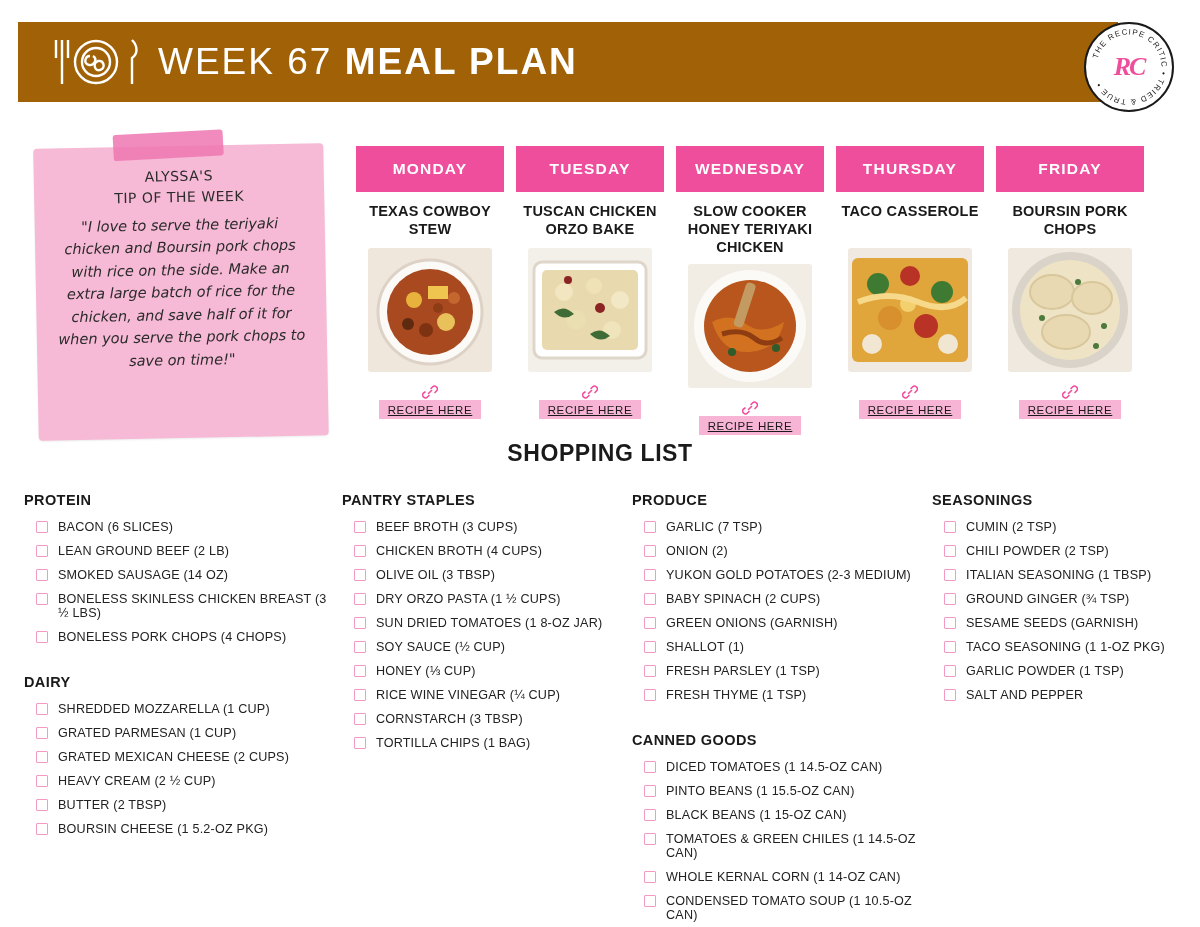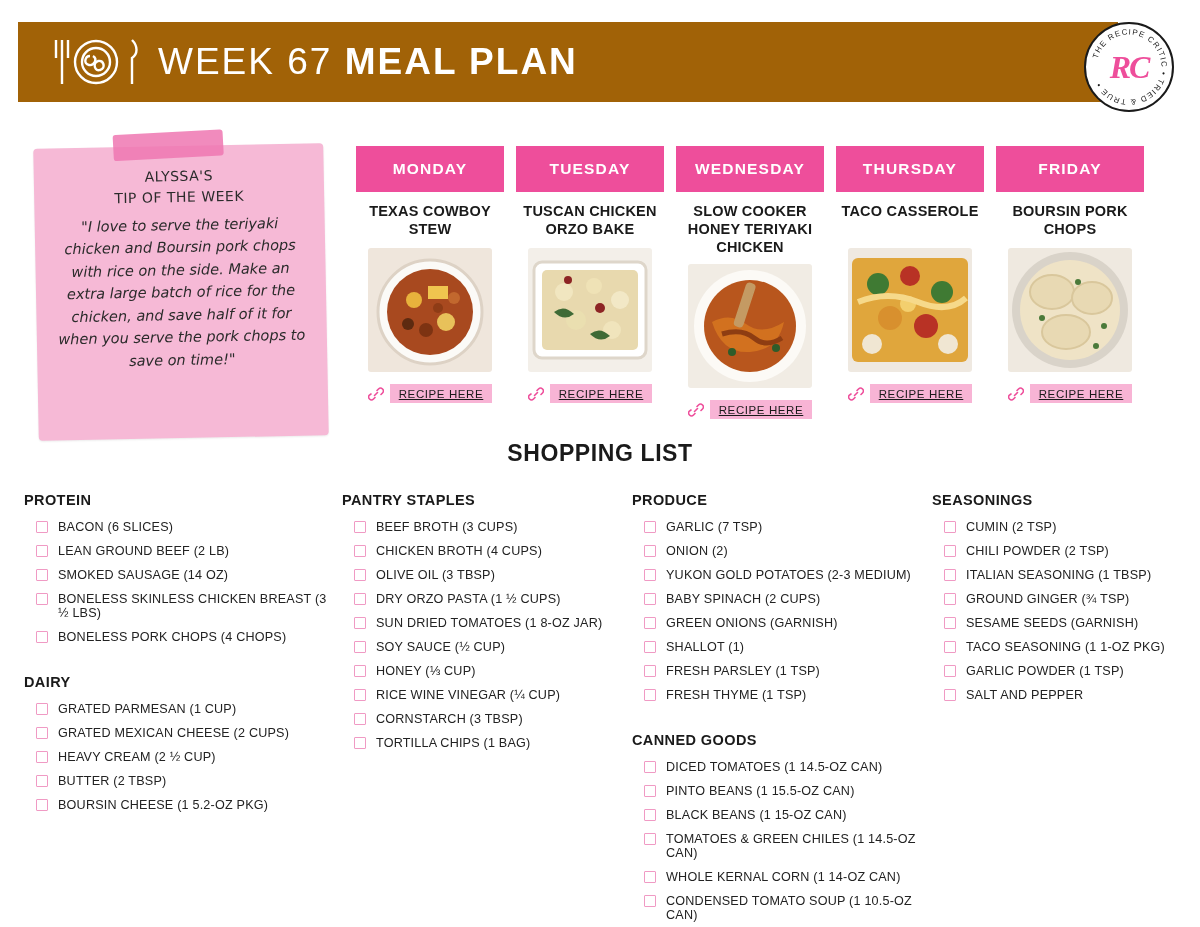--- a/index.html
+++ b/index.html
@@ -38,21 +38,21 @@
     width:90px; height:90px;
     border-radius:50%;
     background:#ffffff;
     border:2px solid #1a1a1a;
     display:flex; align-items:center; justify-content:center;
   }
   .logo-badge .rc {
     font-family:"Liberation Serif", serif;
     font-style:italic;
     font-weight:700;
-    font-size:32px;
+    font-size:26px;
     color:#ee4e9b;
     letter-spacing:-2px;
   }
   .logo-badge .ring-text {
     position:absolute; inset:0;
   }
   .logo-badge .ring-text svg { width:100%; height:100%; }
 
   
   .tip-note {
@@ -122,21 +122,21 @@
     width:124px; height:124px;
     margin-left:auto; margin-right:auto;
     border-radius:3px;
     overflow:hidden;
     position:relative;
   }
   .day-photo .ph { position:absolute; inset:0; }
   .recipe-row {
     margin-top:12px;
     display:flex; align-items:center; justify-content:center;
-    gap:6px;
+    flex-direction:column;
   }
   .link-icon { width:16px; height:16px; flex:none; }
   .recipe-btn {
     background:#f8b4d5;
     color:#1a1a1a;
     font-size:11.5px;
     letter-spacing:.6px;
     padding:4px 9px 3px 9px;
     text-decoration:underline;
     white-space:nowrap;
@@ -420,20 +420,24 @@
         </li>
       <li>
           <span class="chk"></span>
           <span>BONELESS PORK CHOPS (4 CHOPS)</span>
         </li>
     </ul>
     <div class="sec-head spaced">DAIRY</div>
     <ul class="items">
       <li>
           <span class="chk"></span>
+          <span>SHREDDED MOZZARELLA (1 CUP)</span>
+        </li>
+      <li>
+          <span class="chk"></span>
           <span>GRATED PARMESAN (1 CUP)</span>
         </li>
       <li>
           <span class="chk"></span>
           <span>GRATED MEXICAN CHEESE (2 CUPS)</span>
         </li>
       <li>
           <span class="chk"></span>
           <span>HEAVY CREAM (2 ½ CUP)</span>
         </li>

